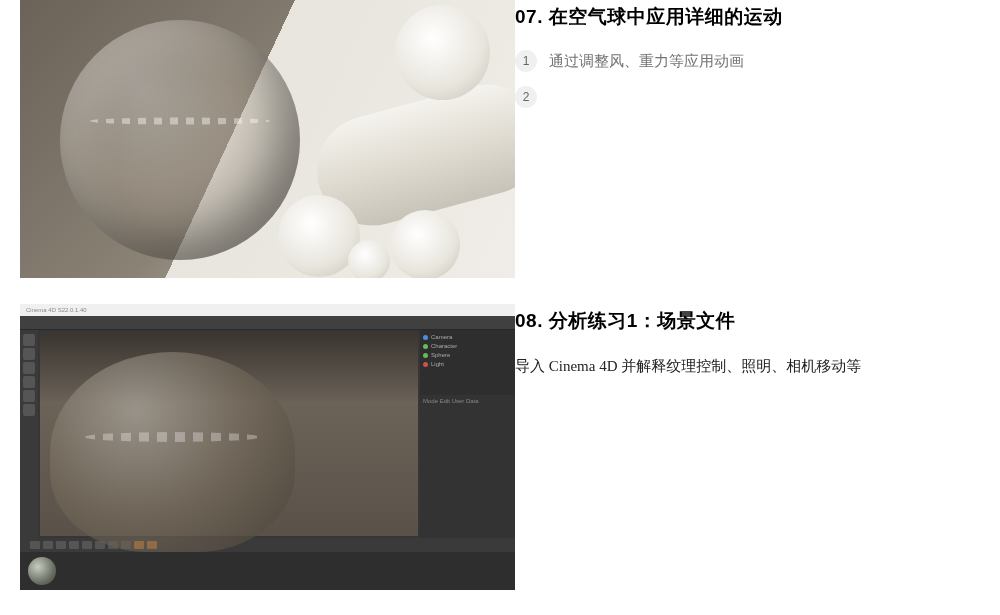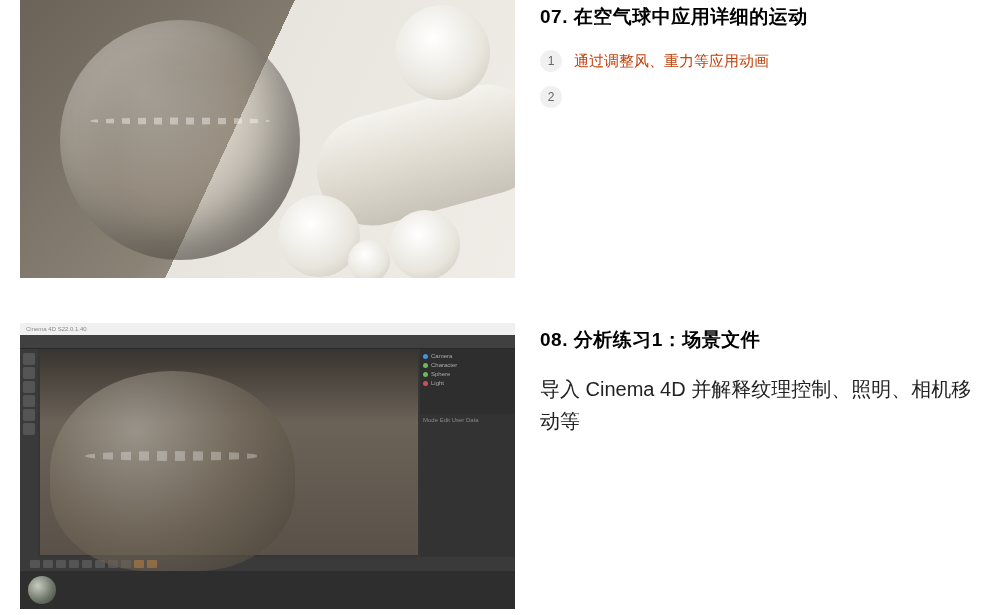--- a/index.html
+++ b/index.html
@@ -10,27 +10,26 @@
     body {
       font-family: "Microsoft YaHei", "PingFang SC", sans-serif;
       background: #ffffff;
       width: 1000px;
       height: 615px;
       padding: 0;
     }
     .section {
       display: flex;
       padding: 0 20px;
-      gap: 25px;
     }
     .section-1 {
       margin-top: 0;
     }
     .section-2 {
-      margin-top: 45px;
+      margin-top: 26px;
     }
     .image-box {
       width: 495px;
       flex-shrink: 0;
     }
     .image-1 {
       height: 278px;
       position: relative;
       overflow: hidden;
       background: linear-gradient(135deg, #6b6258 0%, #8a8275 50%, #d8d4cc 100%);
@@ -250,26 +249,27 @@
       background: #f0f0f0;
       color: #666;
       display: flex;
       align-items: center;
       justify-content: center;
       font-size: 12px;
       flex-shrink: 0;
     }
     .item-text {
       font-size: 15px;
-      color: #c2410c;
+      color: #737373;
     }
     .desc {
-      font-size: 20px;
+      font-size: 15px;
       color: #222;
       line-height: 1.6;
+      font-family: Liberation Serif, serif;
     }
   </style>
 </head>
 <body>
 
 <div class="section section-1">
   <div class="image-box">
     <div class="image-1">
       <div class="diagonal"></div>
       <div class="white-cylinder"></div>

